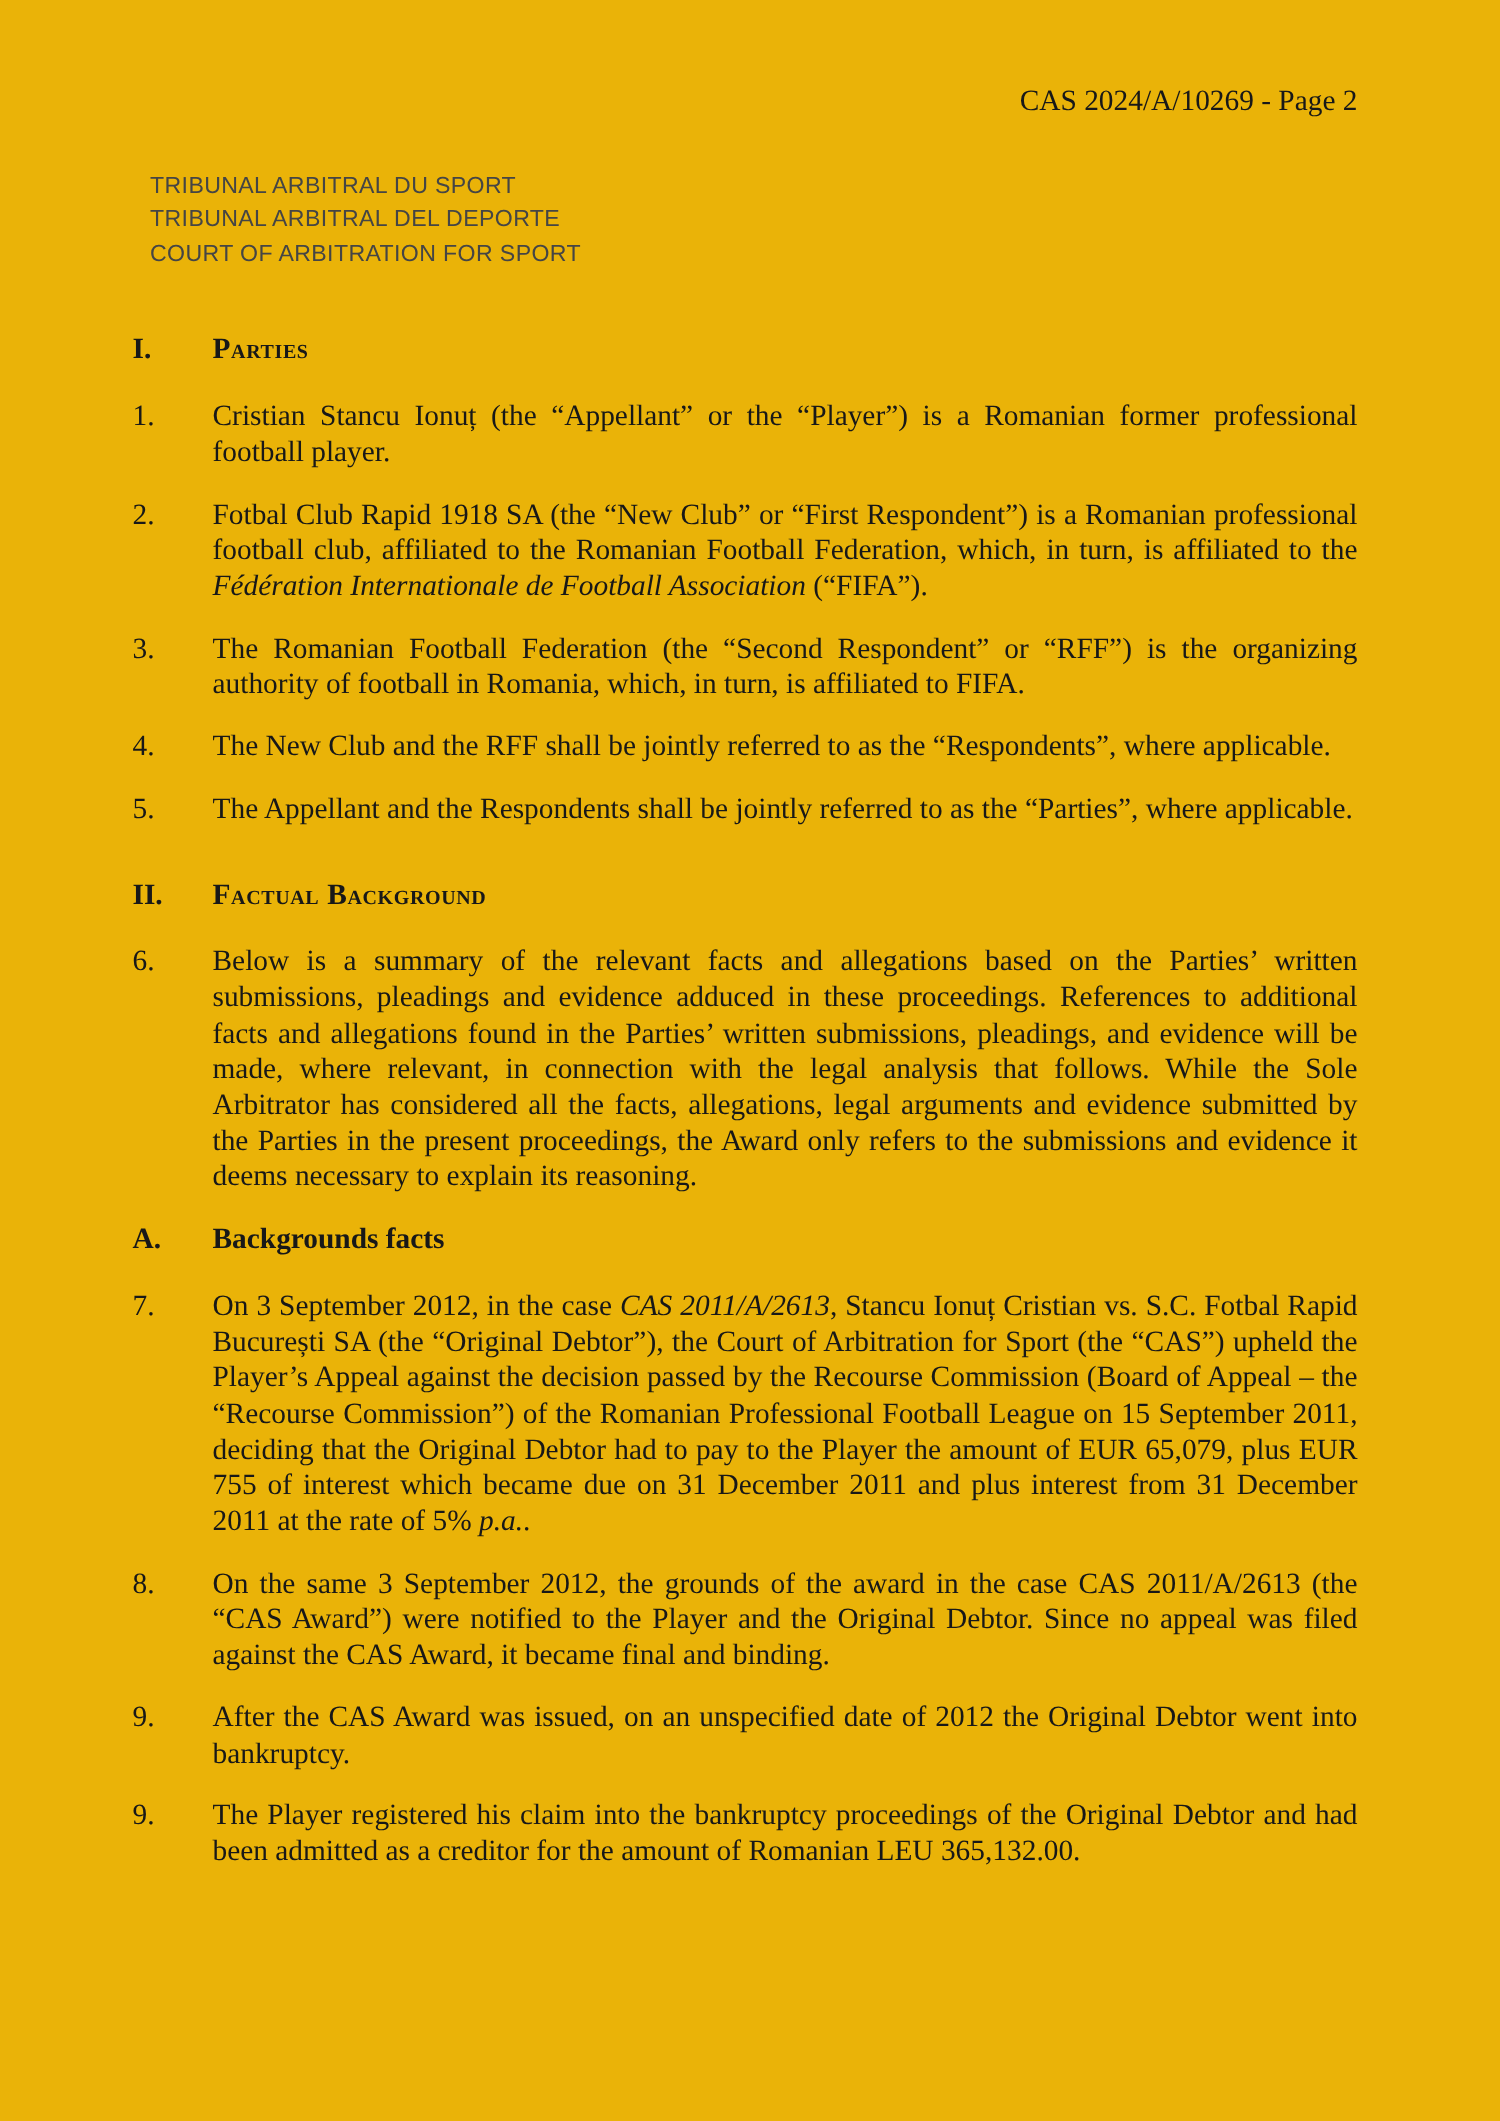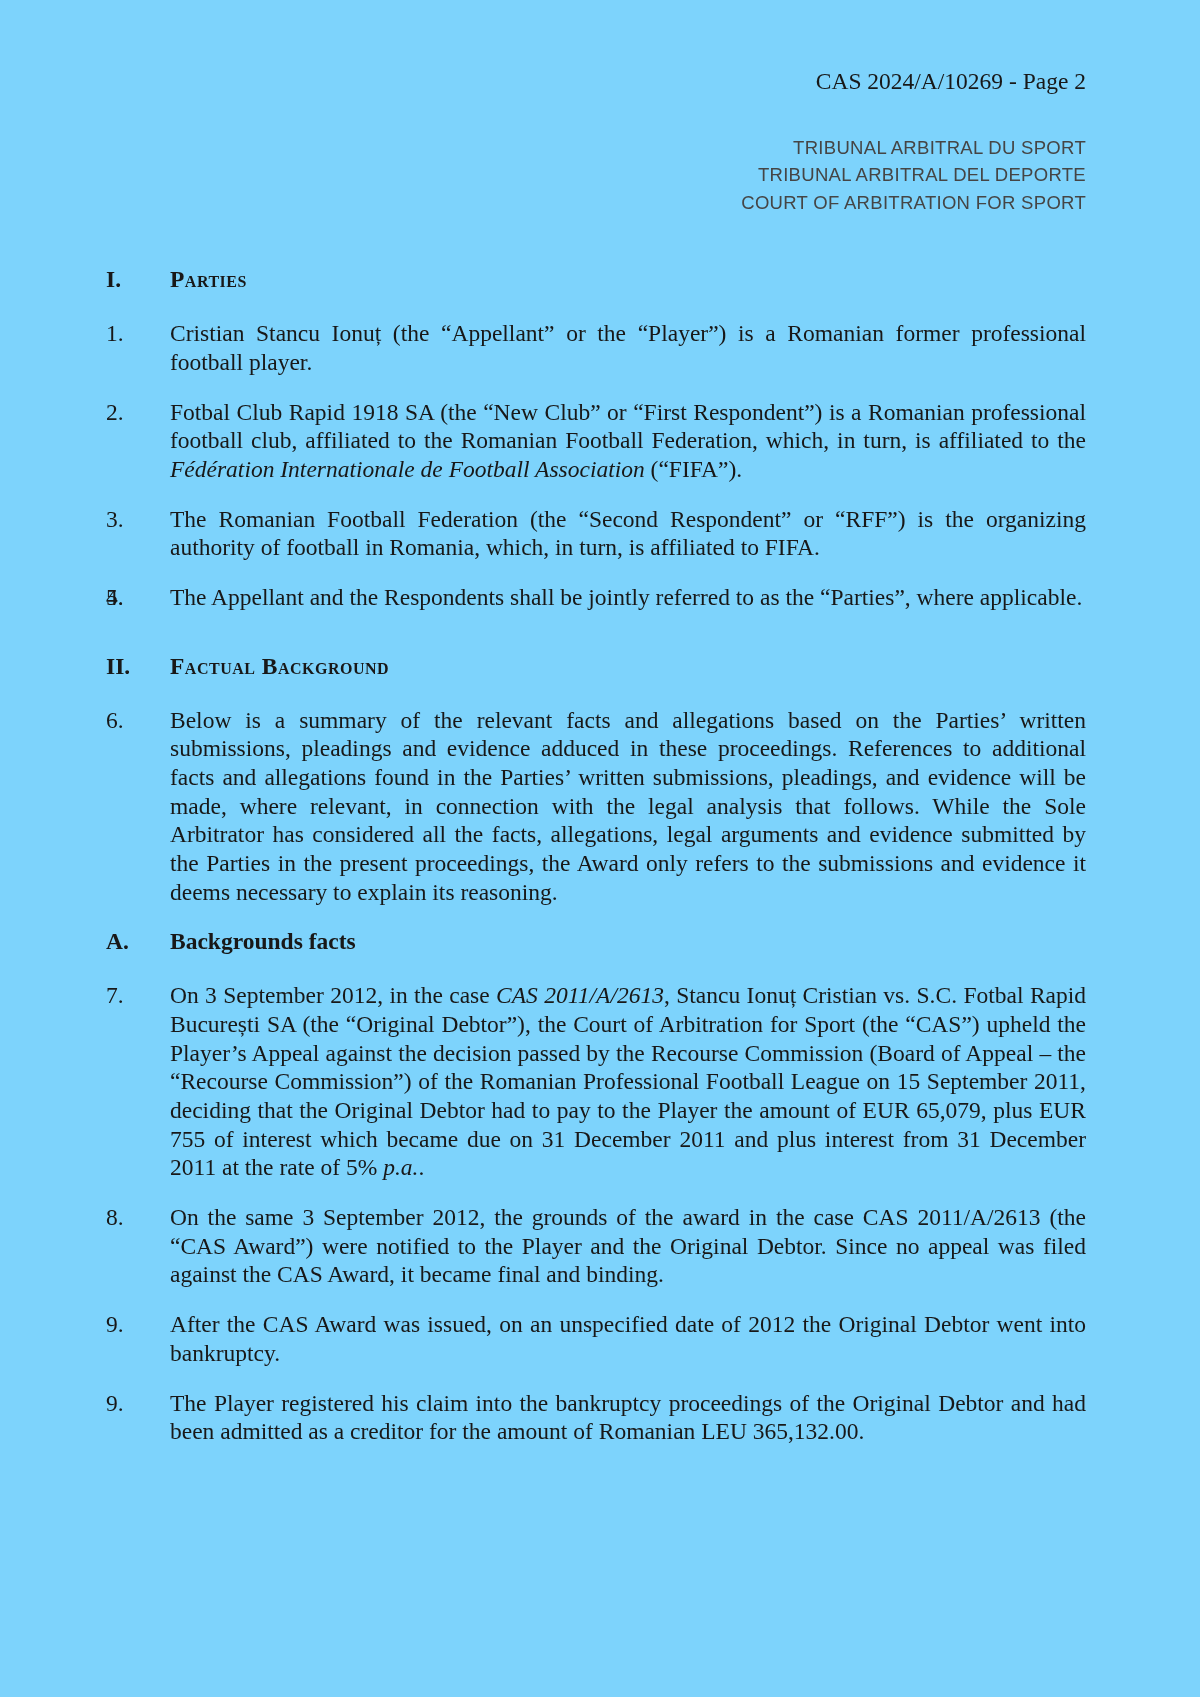--- a/index.html
+++ b/index.html
@@ -1,20 +1,20 @@
 <!DOCTYPE html>
 <html><head>
 <meta charset="utf-8">
 <style>
   html,body { margin:0; padding:0; background:#e8e8e8; }
   .page {
     position:relative;
     width:1200px; height:1697px;
     margin:0 auto;
-    background:#7dd3fc;
+    background:#eab308;
     color:#181818;
     font-family:"Liberation Serif","DejaVu Serif",serif;
     font-size:23.5px;
     line-height:28.7px;
     overflow:hidden;
   }
   .content {
     position:absolute;
     left:106px; top:0;
     width:980px;
@@ -24,21 +24,20 @@
     text-align:right;
     white-space:nowrap;
   }
   .letterhead {
     margin:38px 0 49px 14px;
     font-family:"Liberation Sans","DejaVu Sans",sans-serif;
     font-size:18.5px;
     line-height:27.6px;
     letter-spacing:0.3px;
     color:#454545;
-    text-align:right;
   }
   .doc-body .section,
   .doc-body .subsection,
   .doc-body .para {
     position:relative;
     padding-left:64px;
     text-align:justify;
   }
   .doc-body .num {
     position:absolute;
@@ -69,21 +68,21 @@
       <div>TRIBUNAL ARBITRAL DU SPORT</div>
       <div>TRIBUNAL ARBITRAL DEL DEPORTE</div>
       <div>COURT OF ARBITRATION FOR SPORT</div>
     </div>
 
     <div class="doc-body" id="doc-body">
         <div class="section"><span class="num">I.</span><span class="text">Parties</span></div>
         <div class="para"><span class="num">1.</span><span class="text"><span>Cristian Stancu Ionuț (the “Appellant” or the “Player”) is a Romanian former professional football player.</span></span></div>
         <div class="para"><span class="num">2.</span><span class="text"><span>Fotbal Club Rapid 1918 SA (the “New Club” or “First Respondent”) is a Romanian professional football club, affiliated to the Romanian Football Federation, which, in turn, is affiliated to the </span><i>Fédération Internationale de Football Association</i><span> (“FIFA”).</span></span></div>
         <div class="para"><span class="num">3.</span><span class="text"><span>The Romanian Football Federation (the “Second Respondent” or “RFF”) is the organizing authority of football in Romania, which, in turn, is affiliated to FIFA.</span></span></div>
-        <div class="para"><span class="num">4.</span></div>
+        <div class="para"><span class="num">4.</span><span class="text"><span>The New Club and the RFF shall be jointly referred to as the “Respondents”, where applicable.</span></span></div>
         <div class="para"><span class="num">5.</span><span class="text"><span>The Appellant and the Respondents shall be jointly referred to as the “Parties”, where applicable.</span></span></div>
         <div class="section"><span class="num">II.</span><span class="text">Factual Background</span></div>
         <div class="para"><span class="num">6.</span><span class="text"><span>Below is a summary of the relevant facts and allegations based on the Parties’ written submissions, pleadings and evidence adduced in these proceedings. References to additional facts and allegations found in the Parties’ written submissions, pleadings, and evidence will be made, where relevant, in connection with the legal analysis that follows. While the Sole Arbitrator has considered all the facts, allegations, legal arguments and evidence submitted by the Parties in the present proceedings, the Award only refers to the submissions and evidence it deems necessary to explain its reasoning.</span></span></div>
         <div class="subsection"><span class="num">A.</span><span class="text">Backgrounds facts</span></div>
         <div class="para"><span class="num">7.</span><span class="text"><span>On 3 September 2012, in the case </span><i>CAS 2011/A/2613</i><span>, Stancu Ionuț Cristian vs. S.C. Fotbal Rapid București SA (the “Original Debtor”), the Court of Arbitration for Sport (the “CAS”) upheld the Player’s Appeal against the decision passed by the Recourse Commission (Board of Appeal – the “Recourse Commission”) of the Romanian Professional Football League on 15 September 2011, deciding that the Original Debtor had to pay to the Player the amount of EUR 65,079, plus EUR 755 of interest which became due on 31 December 2011 and plus interest from 31 December 2011 at the rate of 5% </span><i>p.a.</i><span>.</span></span></div>
         <div class="para"><span class="num">8.</span><span class="text"><span>On the same 3 September 2012, the grounds of the award in the case CAS 2011/A/2613 (the “CAS Award”) were notified to the Player and the Original Debtor. Since no appeal was filed against the CAS Award, it became final and binding.</span></span></div>
         <div class="para"><span class="num">9.</span><span class="text"><span>After the CAS Award was issued, on an unspecified date of 2012 the Original Debtor went into bankruptcy.</span></span></div>
         <div class="para"><span class="num">9.</span><span class="text"><span>The Player registered his claim into the bankruptcy proceedings of the Original Debtor and had been admitted as a creditor for the amount of Romanian LEU 365,132.00.</span></span></div>
       </div>
 

